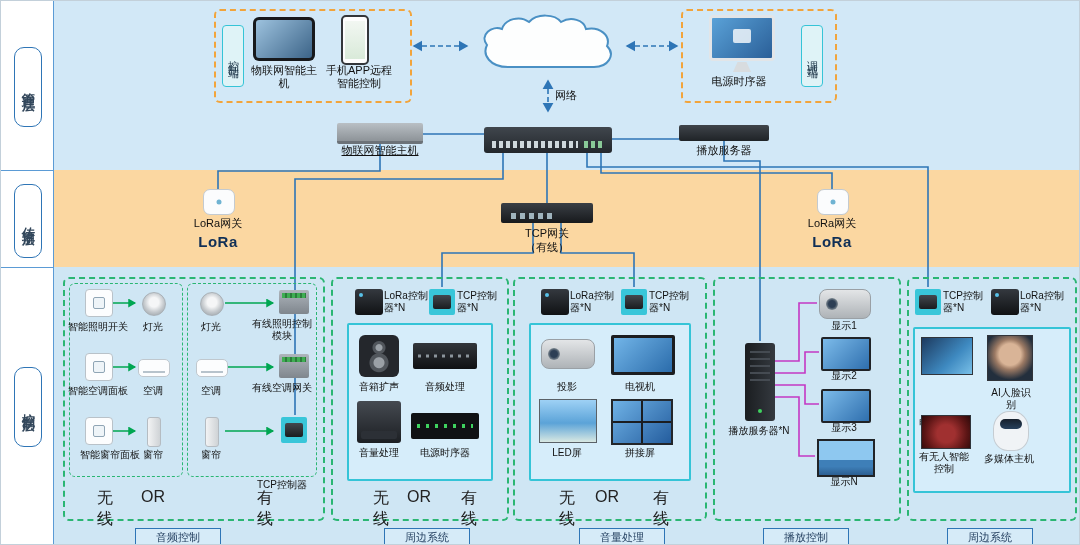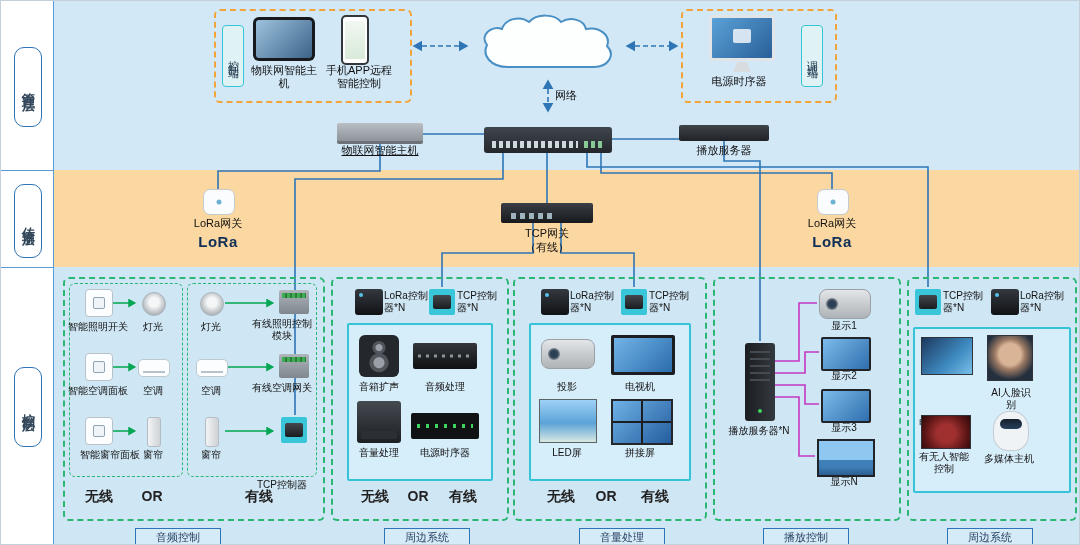--- a/index.html
+++ b/index.html
@@ -19,21 +19,21 @@
   .tlabel{position:absolute;background:#dff3f7;border:1px solid #35c4d7;border-radius:4px;
           display:flex;align-items:center;justify-content:center;font-size:11px;color:#223a4d;}
   .obox{position:absolute;border:2px dashed #f2a43b;border-radius:6px;}
   .gbox{position:absolute;border:2px dashed #2bb673;border-radius:6px;}
   .gbox2{position:absolute;border:1.5px dashed #2bb673;border-radius:6px;}
   .tealbox{position:absolute;border:2px solid #35c4d7;background:#d6edfa;border-radius:2px;}
   .badge{position:absolute;height:16px;line-height:16px;background:#d6ebf8;border:1px solid #2e75b6;
          font-size:11px;text-align:center;color:#1f3b5c;}
   .cap{position:absolute;text-align:center;font-size:11px;line-height:1.22;color:#111;}
   .cap10{font-size:10px;}
-  .orw{position:absolute;font-size:14px;font-weight:bold;color:#222;text-align:center;}
+  .orw{position:absolute;font-size:16px;font-weight:normal;color:#222;text-align:right;}
   .lora-logo{position:absolute;text-align:center;font-weight:800;font-size:15px;color:#102f56;letter-spacing:.5px;}
   .cloudtxt{position:absolute;text-align:center;font-size:13px;color:#223;}
   .wires{position:absolute;left:0;top:0;z-index:1;}
   .nodes,.obox,.gbox,.gbox2,.tealbox,.tlabel,.cap,.badge,.orw,.sidelab,.lora-logo,.cloudtxt{z-index:2;}
   .ic{position:absolute;z-index:2;}
   .ic-tablet{background:#17191c;border-radius:6px;}
   .ic-tablet::after{content:"";position:absolute;inset:3px;border-radius:3px;background:linear-gradient(135deg,#9dc2de,#3c6488);}
   .ic-phone{background:#fdfdfd;border:2px solid #33363a;border-radius:5px;}
   .ic-phone::after{content:"";position:absolute;inset:4px 2px;background:linear-gradient(#f2f7f2,#d9ead9);}
   .ic-imac{background:linear-gradient(135deg,#5aa2d8,#2a5f98);border:3px solid #e2e5e8;border-radius:4px;}

